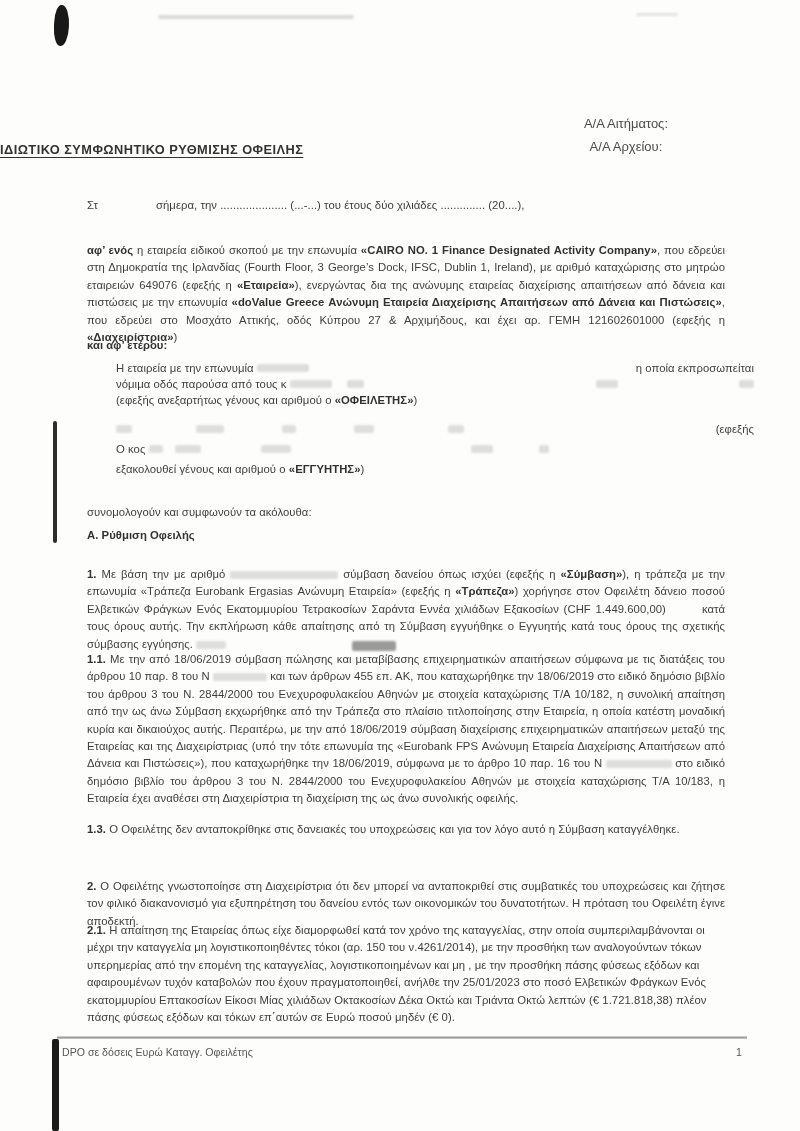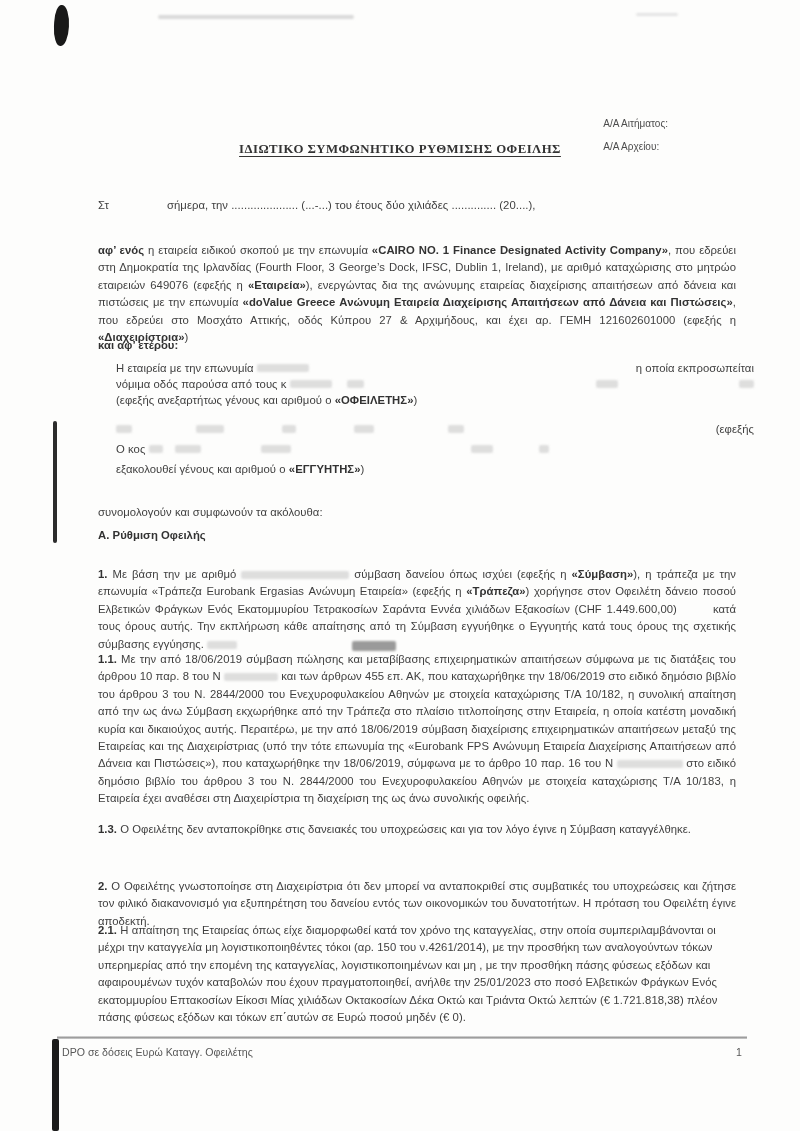--- a/index.html
+++ b/index.html
@@ -3,45 +3,45 @@
 <meta charset="utf-8">
 <style>
   html,body{margin:0;padding:0;background:#ffffff;}
   .page{
     position:relative;width:800px;height:1131px;overflow:hidden;
     background:#fdfdfc;
     font-family:"Liberation Sans","DejaVu Sans",sans-serif;
     color:#3f3f3f;
   }
   .para{
-    position:absolute;left:98px;width:638px;
+    position:absolute;left:87px;width:638px;
     font-size:11.3px;line-height:17.4px;letter-spacing:.05px;
   }
   .just{text-align:justify;margin-top:15px;}
   .b{font-weight:bold;color:#323232;}
   .bold-line{font-weight:bold;color:#323232;}
   .redact{
     display:inline-block;height:8px;background:#b9b9b9;border-radius:2px;
     opacity:.45;filter:blur(1.3px);vertical-align:middle;
   }
   .gap{display:inline-block;}
   .fill{flex:1 1 auto;}
   .block{position:absolute;left:87px;width:638px;font-size:11.3px;letter-spacing:.05px;margin-left:29px;}
   .block .fline{display:flex;align-items:baseline;}
   .block .fline span{white-space:pre;}
   .lh16 .fline, .lh16 .nline{line-height:16px;}
   .lh20 .fline, .lh20 .nline{line-height:20px;}
   .meta{
-    position:absolute;top:112px;right:132px;text-align:left;
-    font-size:10px;line-height:23px;color:#4c4c4c;
+    position:absolute;top:112px;right:132px;text-align:center;
+    font-size:13px;line-height:23px;color:#4c4c4c;
   }
   .title{
-    position:absolute;top:142px;left:0;width:100%;margin:0;text-align:center;
+    position:absolute;top:142px;left:0;width:100%;margin:0;
     font-size:12.8px;font-weight:bold;letter-spacing:.45px;color:#333;
-    text-decoration:underline;text-underline-offset:3px;font-family:Liberation Serif, serif;
+    text-decoration:underline;text-underline-offset:3px;
   }
   .footer-rule{
     position:absolute;top:1036px;left:57px;width:690px;height:3px;
     background:linear-gradient(to bottom,#e3e3e3,#969696 55%,#d8d8d8);
   }
   .footer-left{position:absolute;top:1046px;left:62px;font-size:10.6px;color:#585858;}
   .footer-page{position:absolute;top:1046px;left:736px;font-size:10.6px;color:#585858;}
   
   .artifact{position:absolute;}
   .a-top{left:54px;top:5px;width:15px;height:41px;background:#191919;border-radius:45% 55% 50% 50%;transform:rotate(3deg);}
@@ -136,21 +136,21 @@
         <span>)</span>
       </div>
   </div>
 
   <div class="para bold-line" style="top:527px">Α. Ρύθμιση Οφειλής</div>
 
   <div class="para" style="top:504px">συνομολογούν και συμφωνούν τα ακόλουθα:</div>
 
   <div class="para just" style="top:551px"><span class="b">1.</span><span> Με βάση την με αριθμό </span><span class="redact" style="width: 108px;"></span><span> σύμβαση δανείου όπως ισχύει (εφεξής η </span><span class="b">«Σύμβαση»</span><span>),  η τράπεζα με την επωνυμία «Τράπεζα Eurobank Ergasias Ανώνυμη Εταιρεία» (εφεξής η </span><span class="b">«Τράπεζα»</span><span>) χορήγησε στον Οφειλέτη δάνειο ποσού Ελβετικών Φράγκων Ενός Εκατομμυρίου Τετρακοσίων Σαράντα Εννέα χιλιάδων Εξακοσίων (CHF 1.449.600,00)</span><span class="gap" style="width: 36px;"></span><span>κατά τους όρους αυτής.  Την εκπλήρωση κάθε απαίτησης από τη Σύμβαση εγγυήθηκε ο Εγγυητής κατά τους όρους της σχετικής σύμβασης εγγύησης. </span><span class="redact" style="width: 30px;"></span></div>
   <div class="para just" style="top:636px"><span class="b">1.1.</span><span> Με την από 18/06/2019 σύμβαση πώλησης και μεταβίβασης επιχειρηματικών απαιτήσεων σύμφωνα με τις διατάξεις του άρθρου 10 παρ. 8 του Ν </span><span class="redact" style="width: 54px;"></span><span> και των άρθρων 455 επ. ΑΚ, που καταχωρήθηκε την 18/06/2019 στο ειδικό δημόσιο βιβλίο του άρθρου 3 του Ν. 2844/2000 του Ενεχυροφυλακείου Αθηνών με στοιχεία καταχώρισης Τ/Α 10/182, η συνολική απαίτηση από την ως άνω Σύμβαση εκχωρήθηκε από την Τράπεζα στο πλαίσιο τιτλοποίησης στην Εταιρεία, η οποία κατέστη μοναδική κυρία και δικαιούχος αυτής. Περαιτέρω, με την από 18/06/2019 σύμβαση διαχείρισης επιχειρηματικών απαιτήσεων μεταξύ της Εταιρείας και της Διαχειρίστριας (υπό την τότε επωνυμία της «Eurobank FPS Ανώνυμη Εταιρεία Διαχείρισης Απαιτήσεων από Δάνεια και Πιστώσεις»), που καταχωρήθηκε την 18/06/2019, σύμφωνα με το άρθρο 10 παρ. 16 του Ν </span><span class="redact" style="width: 66px;"></span><span> στο ειδικό δημόσιο βιβλίο του άρθρου 3 του Ν. 2844/2000 του Ενεχυροφυλακείου Αθηνών με στοιχεία καταχώρισης Τ/Α 10/183, η Εταιρεία έχει αναθέσει στη Διαχειρίστρια τη διαχείριση της ως άνω συνολικής οφειλής.</span></div>
-  <div class="para" style="top:821px"><span class="b">1.3.</span><span> Ο Οφειλέτης δεν ανταποκρίθηκε στις δανειακές του υποχρεώσεις και για τον λόγο έγινε η Σύμβαση καταγγέλθηκε.</span></div>
+  <div class="para" style="top:821px"><span class="b">1.3.</span><span> Ο Οφειλέτης δεν ανταποκρίθηκε στις δανειακές του υποχρεώσεις και για τον λόγο αυτό η Σύμβαση καταγγέλθηκε.</span></div>
   <div class="para just" style="top:863px"><span class="b">2.</span><span> Ο Οφειλέτης γνωστοποίησε στη Διαχειρίστρια ότι δεν μπορεί να ανταποκριθεί στις συμβατικές του υποχρεώσεις και ζήτησε τον φιλικό διακανονισμό για εξυπηρέτηση του δανείου εντός των οικονομικών του δυνατοτήτων. Η πρόταση του Οφειλέτη έγινε αποδεκτή.</span></div>
   <div class="para" style="top:922px"><span class="b">2.1.</span><span> Η απαίτηση της Εταιρείας όπως είχε διαμορφωθεί κατά τον χρόνο της καταγγελίας, στην οποία συμπεριλαμβάνονται οι μέχρι την καταγγελία μη λογιστικοποιηθέντες τόκοι (αρ. 150 του ν.4261/2014), με την προσθήκη των αναλογούντων τόκων υπερημερίας από την επομένη της καταγγελίας, λογιστικοποιημένων και μη , με την προσθήκη πάσης φύσεως εξόδων  και αφαιρουμένων τυχόν καταβολών που έχουν πραγματοποιηθεί, ανήλθε την 25/01/2023 στο ποσό Ελβετικών Φράγκων Ενός εκατομμυρίου Επτακοσίων Είκοσι Μίας χιλιάδων Οκτακοσίων Δέκα Οκτώ  και Τριάντα Οκτώ λεπτών (€  1.721.818,38)   πλέον πάσης φύσεως εξόδων και τόκων επ΄αυτών σε Ευρώ ποσού μηδέν (€ 0).</span></div>
 
   <div class="footer-rule"></div>
   <div class="footer-left">DPO σε δόσεις Ευρώ Καταγγ. Οφειλέτης</div>
   <div class="footer-page">1</div>
 
 </div>
 
 </body></html>

